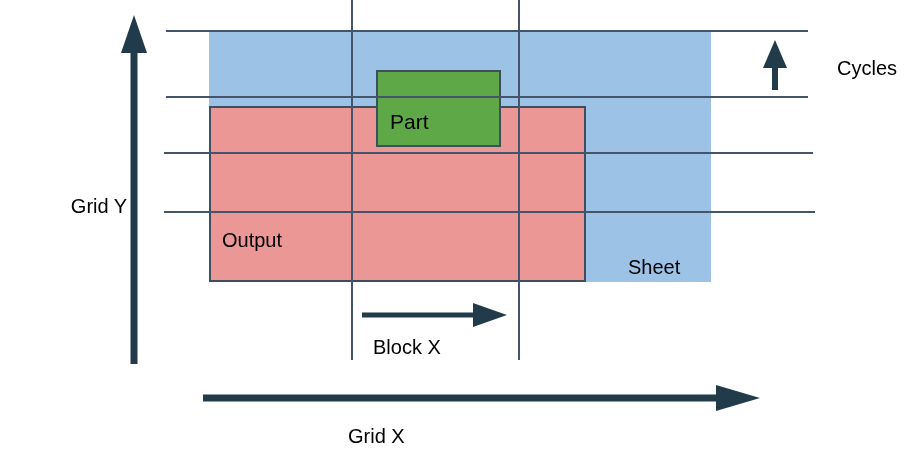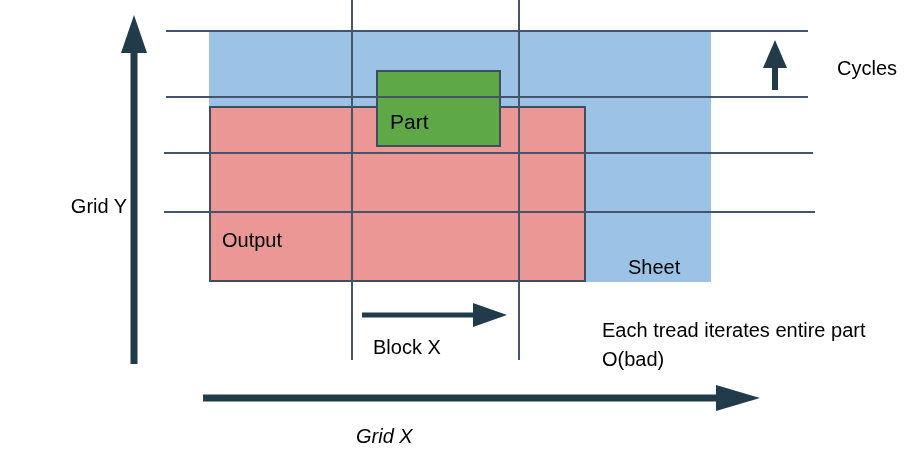--- a/index.html
+++ b/index.html
@@ -73,24 +73,20 @@
   </svg>
 
   <div class="label" style="left:390px; top:110px; font-size:21px;text-align:center;">Part</div>
 
   <div class="label" style="left:222px; top:228px;">Output</div>
 
   <div class="label" style="left:628px; top:255px;">Sheet</div>
 
   <div class="label" style="left:63px; top:194px; width:72px; text-align:center;">Grid Y</div>
 
-  <div class="label" style="left:356px; top:424px;font-style:italic;">Grid X</div>
+  <div class="label" style="left:348px; top:424px;">Grid X</div>
 
   <div class="label" style="left:373px; top:335px;">Block X</div>
 
   <div class="label" style="left:837px; top:56px;">Cycles</div>
 
-  <div class="note" style="left:602px; top:316px;">
-    <div>Each tread iterates entire part</div>
-    <div>O(bad)</div>
-  </div>
 
 </div>
 
 </body></html>

